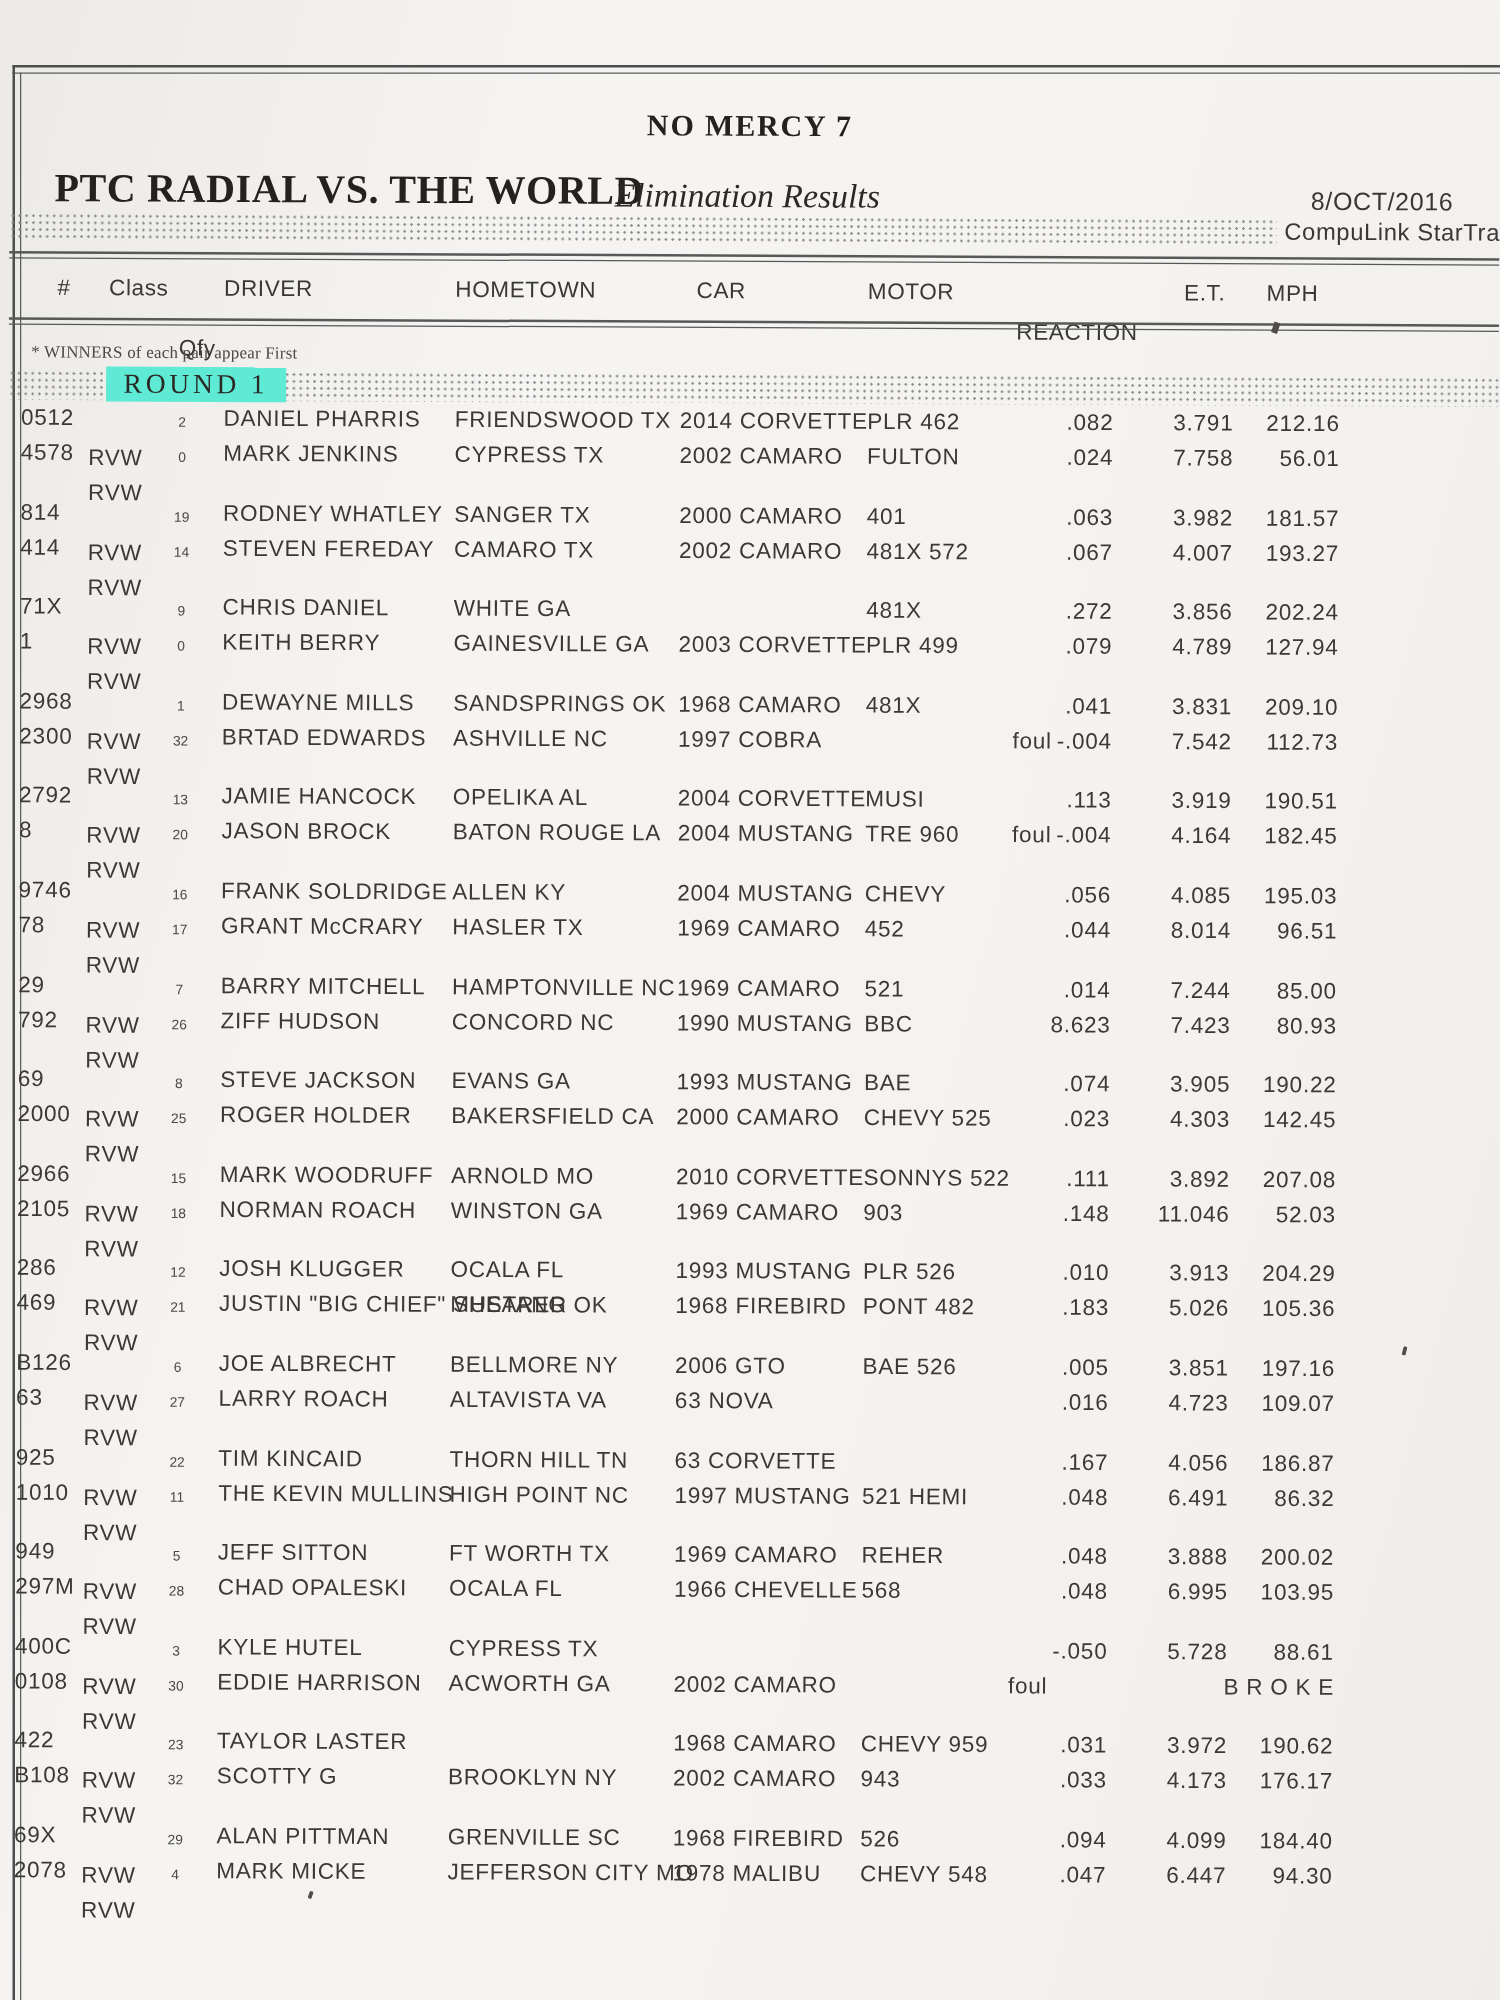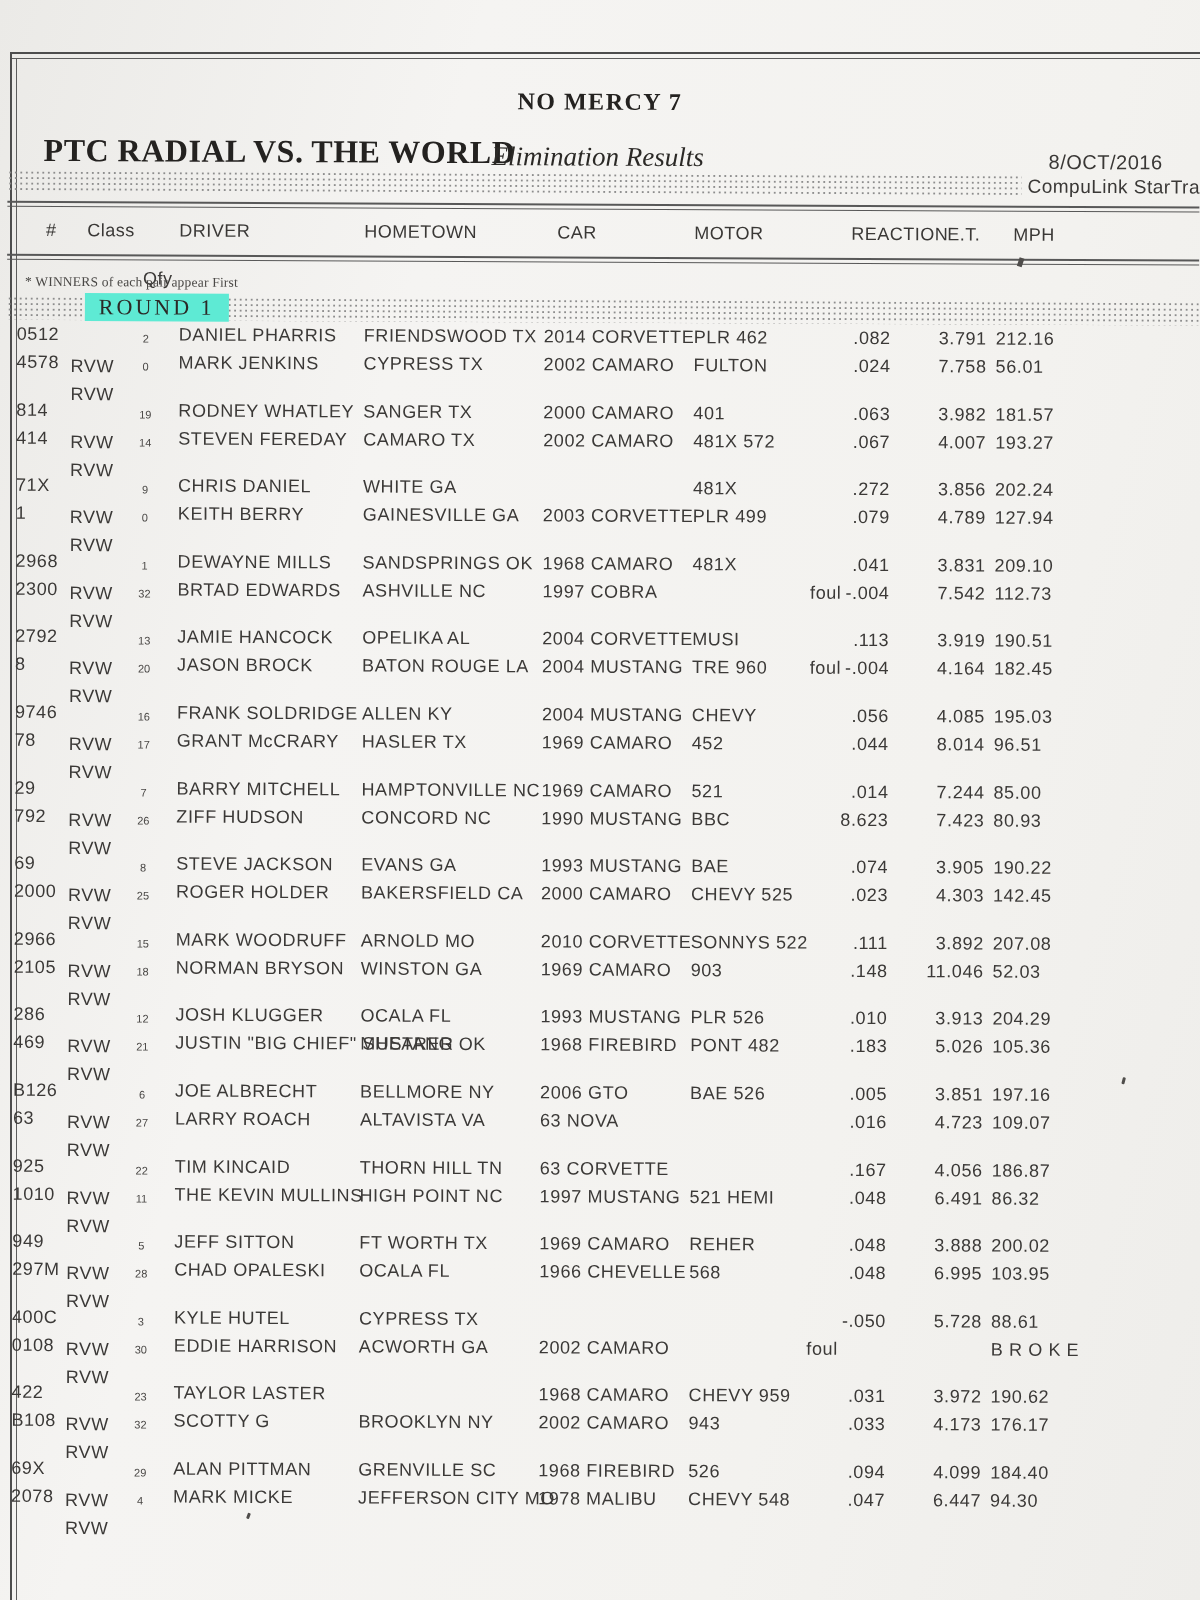--- a/index.html
+++ b/index.html
@@ -45,21 +45,21 @@
   .c-num{left:18px;width:60px;text-align:left;}
   .c-cls{left:72px;margin-top:32px;}
   .c-qfy{left:130px;width:34px;text-align:center;font-size:11px;top:4px;color:#4a4846;letter-spacing:0;}
   .c-driver{left:180px;}
   .c-hometown{left:365px;}
   .c-car{left:545px;}
   .c-motor{left:695px;}
   .c-foul{left:770px;width:74px;text-align:right;}
   .c-reaction{left:800px;width:92px;text-align:right;}
   .c-et{left:888px;width:100px;text-align:right;}
-  .c-mph{left:985px;width:88px;text-align:left;padding-left:12px;}
+  .c-mph{left:985px;width:88px;text-align:right;}
   .speck{position:absolute;background:#4f4d4b;}
   .speck1{left:1019px;top:253px;width:5px;height:9px;transform:rotate(18deg);}
   .speck2{left:1127px;top:1072px;width:3px;height:7px;transform:rotate(14deg);border-radius:1px;}
   .speck3{left:254px;top:1512px;width:3px;height:6px;transform:rotate(20deg);border-radius:1px;}
 </style>
 </head>
 <body>
 
 <div class="sheet">
   <div class="border-top-1"></div>
@@ -79,21 +79,21 @@
     <div class="rule rule-a2"></div>
 
     <div id="column-headers">
         <span class="colhead" style="left: 40px; width: 24px; text-align: center;">#</span>
         <span class="colhead" style="left: 88px;">Class</span>
         <span class="colhead" style="left: 144px; margin-top: 48px;">Qfy</span>
         <span class="colhead" style="left: 180px;">DRIVER</span>
         <span class="colhead" style="left: 365px;">HOMETOWN</span>
         <span class="colhead" style="left: 558px;">CAR</span>
         <span class="colhead" style="left: 695px;">MOTOR</span>
-        <span class="colhead" style="left: 852px;">REACTION</span>
+        <span class="colhead" style="left: 814px; margin-top: 32px;">REACTION</span>
         <span class="colhead" style="left: 948px;">E.T.</span>
         <span class="colhead" style="left: 1014px;">MPH</span>
       </div>
 
     <div class="rule rule-b1"></div>
     <div class="rule rule-b2"></div>
 
     <div class="note">* WINNERS of each pair appear First</div>
 
     <div class="dotband round-band"></div>
@@ -301,21 +301,21 @@
           <span class="cell c-car">2010 CORVETTE</span>
           <span class="cell c-motor">SONNYS 522</span>
           <span class="cell c-reaction">.111</span>
           <span class="cell c-et">3.892</span>
           <span class="cell c-mph">207.08</span>
         </div>
         <div class="row" style="top: 956.8px;">
           <span class="cell c-num">2105</span>
           <span class="cell c-cls">RVW</span>
           <span class="cell c-qfy">18</span>
-          <span class="cell c-driver">NORMAN BRYSON</span>
+          <span class="cell c-driver">NORMAN ROACH</span>
           <span class="cell c-hometown">WINSTON GA</span>
           <span class="cell c-car">1969 CAMARO</span>
           <span class="cell c-motor">903</span>
           <span class="cell c-reaction">.148</span>
           <span class="cell c-et">11.046</span>
           <span class="cell c-mph">52.03</span>
         </div>
         <div class="row" style="top: 1004.4px;">
           <span class="cell c-num">286</span>
           <span class="cell c-cls">RVW</span>

